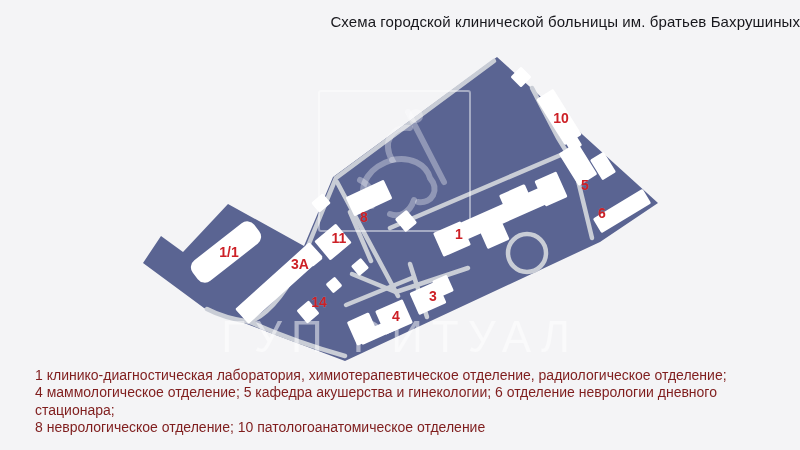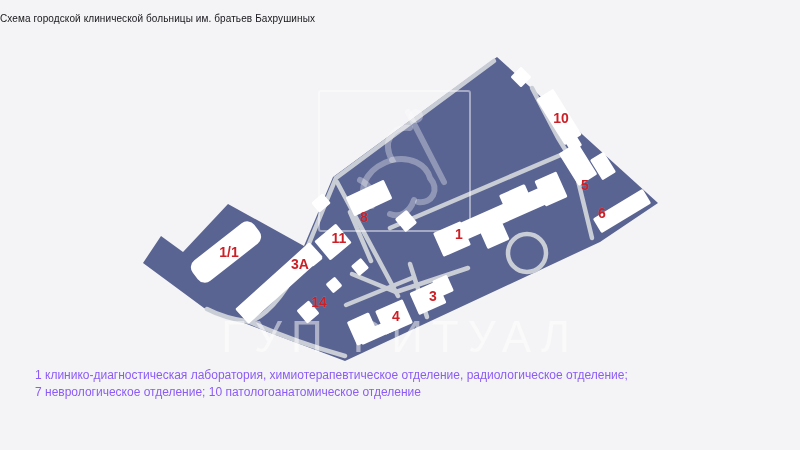--- a/index.html
+++ b/index.html
@@ -3,27 +3,27 @@
 <meta charset="utf-8">
 <style>
   html,body{margin:0;padding:0;}
   body{
     width:800px;height:450px;overflow:hidden;position:relative;
     background:#f4f4f6;
     font-family:"Liberation Sans", sans-serif;
   }
   .page-title{
     position:absolute;top:13px;left:0;width:800px;
-    text-align:left;font-size:10px;font-weight:500;color:#17171c;
+    text-align:right;font-size:15px;font-weight:500;color:#17171c;
     letter-spacing:.1px;z-index:3;
   }
   .map-svg{position:absolute;left:0;top:0;z-index:1;}
   .legend{
     position:absolute;left:35px;top:367px;width:745px;z-index:3;
-    font-size:12px;line-height:17.4px;color:#8b5cf6;
+    font-size:14px;line-height:17.4px;color:#7f1d1d;
   }
   .map-label-text{
     font-size:14px;font-weight:bold;
     paint-order:stroke;stroke:rgba(255,255,255,.25);stroke-width:.5px;
   }
   .watermark-text{
     font-size:44px;font-weight:500;letter-spacing:9px;
     fill:rgba(255,255,255,.5);
   }
 </style>
@@ -99,14 +99,15 @@
       <text x="602" y="218" text-anchor="middle" fill="#cd2026" class="map-label-text">6</text>
       <text x="364" y="222" text-anchor="middle" fill="#cd2026" class="map-label-text">8</text>
       <text x="561" y="123" text-anchor="middle" fill="#cd2026" class="map-label-text">10</text>
       <text x="339" y="243" text-anchor="middle" fill="#cd2026" class="map-label-text">11</text>
       <text x="319" y="307" text-anchor="middle" fill="#cd2026" class="map-label-text">14</text>
     </g>
 </svg>
 
 <div class="legend">
   <div>1 клинико-диагностическая лаборатория, химиотерапевтическое отделение, радиологическое отделение;</div>
-  <div>7 неврологическое отделение; 10 патологоанатомическое отделение</div>
+  <div>4 маммологическое отделение; 5 кафедра акушерства и гинекологии; 6 отделение неврологии дневного стационара;</div>
+  <div>8 неврологическое отделение; 10 патологоанатомическое отделение</div>
 </div>
 
 </body></html>

